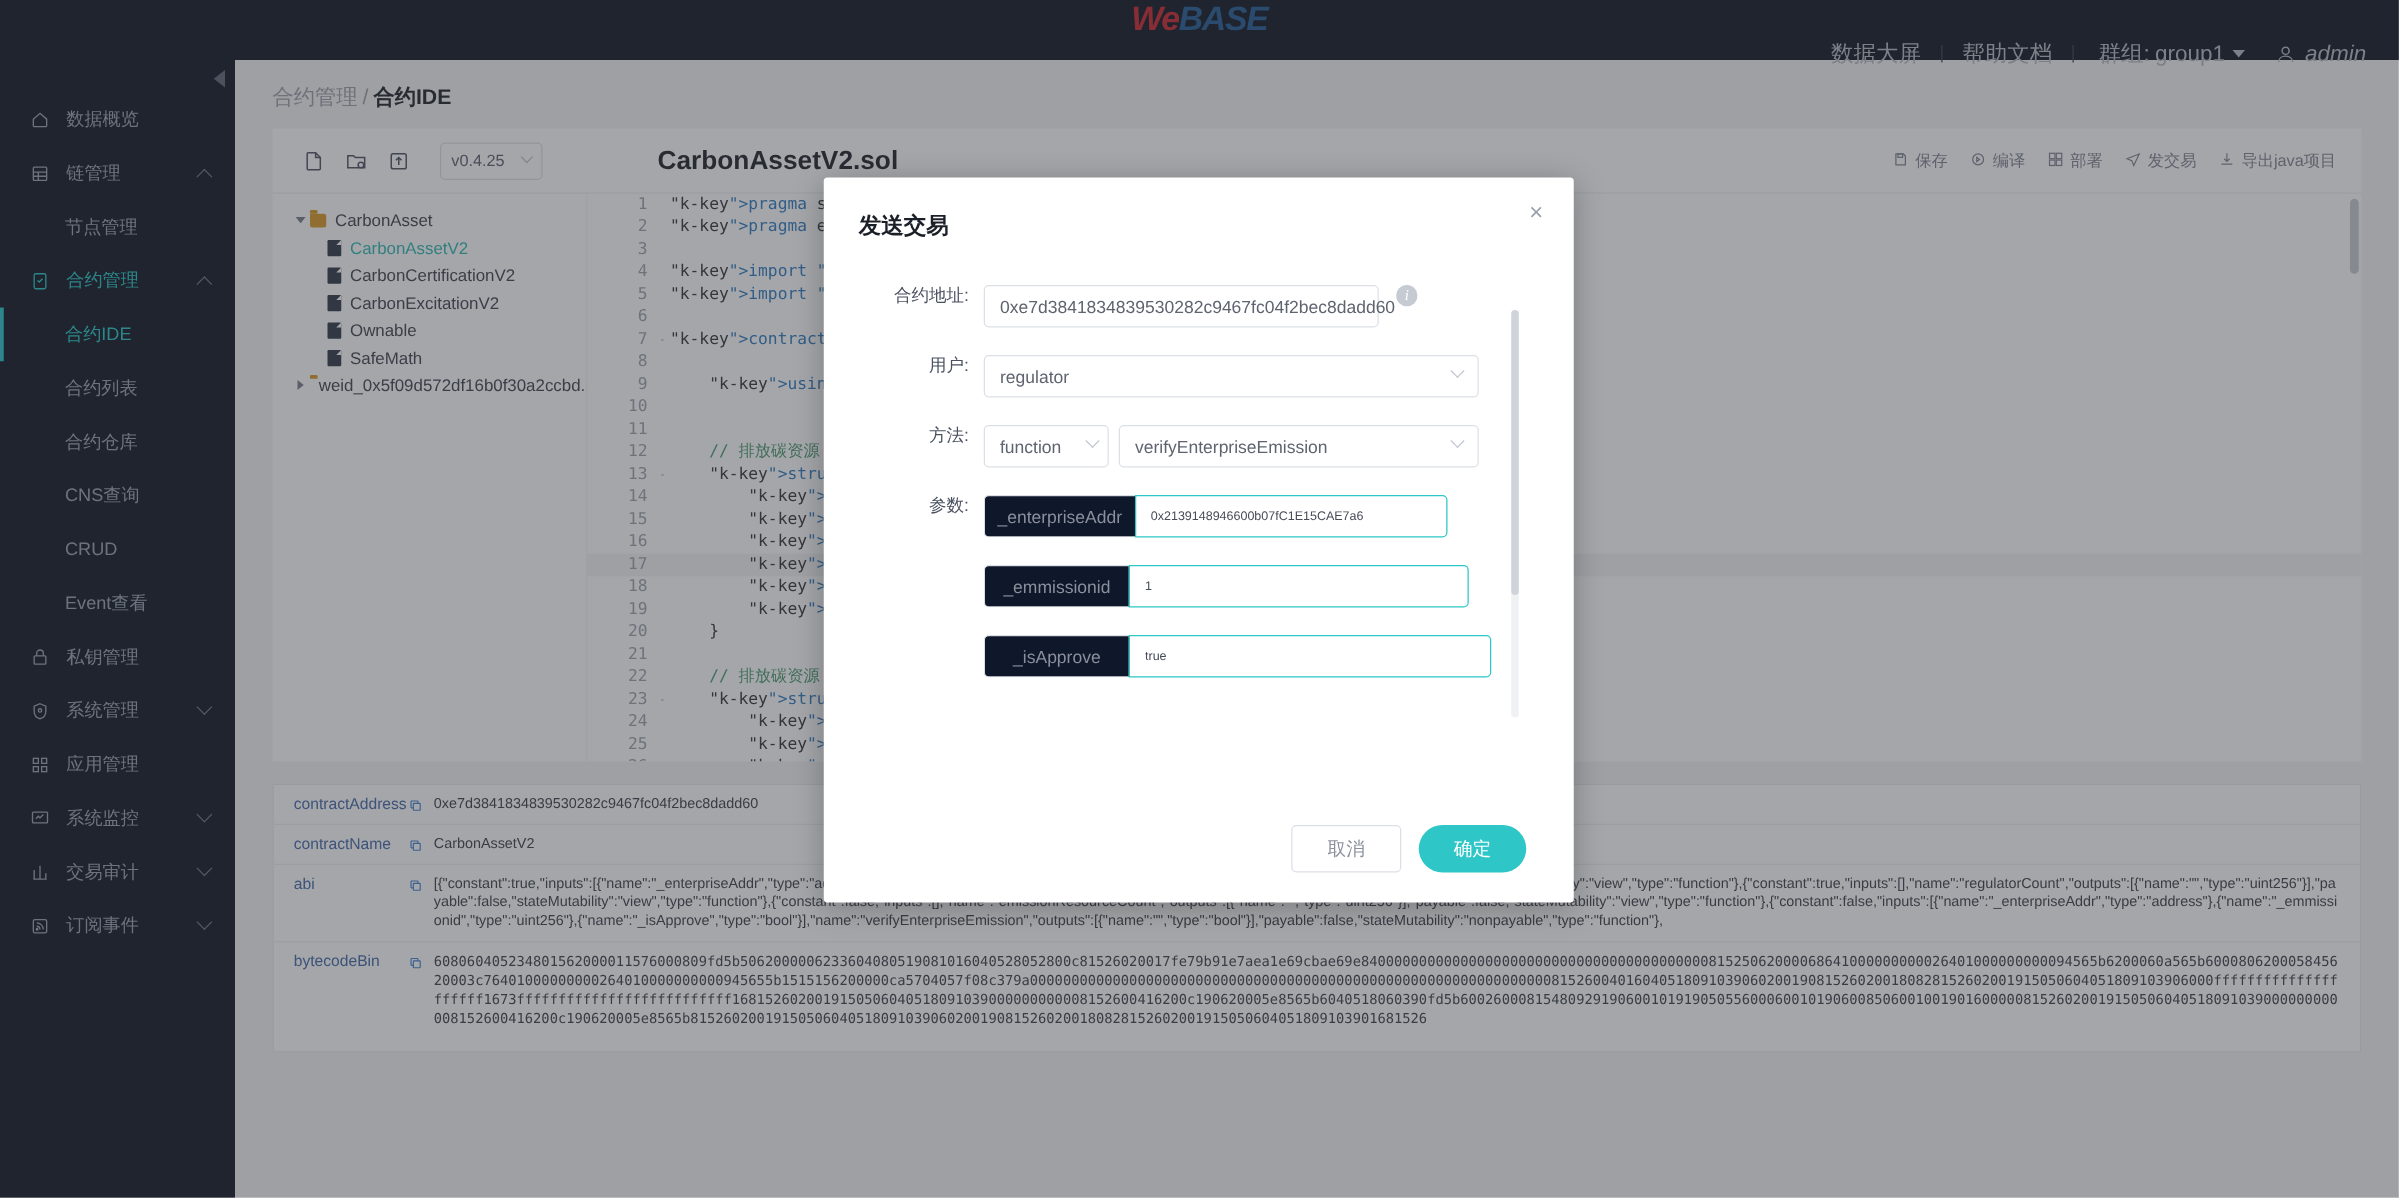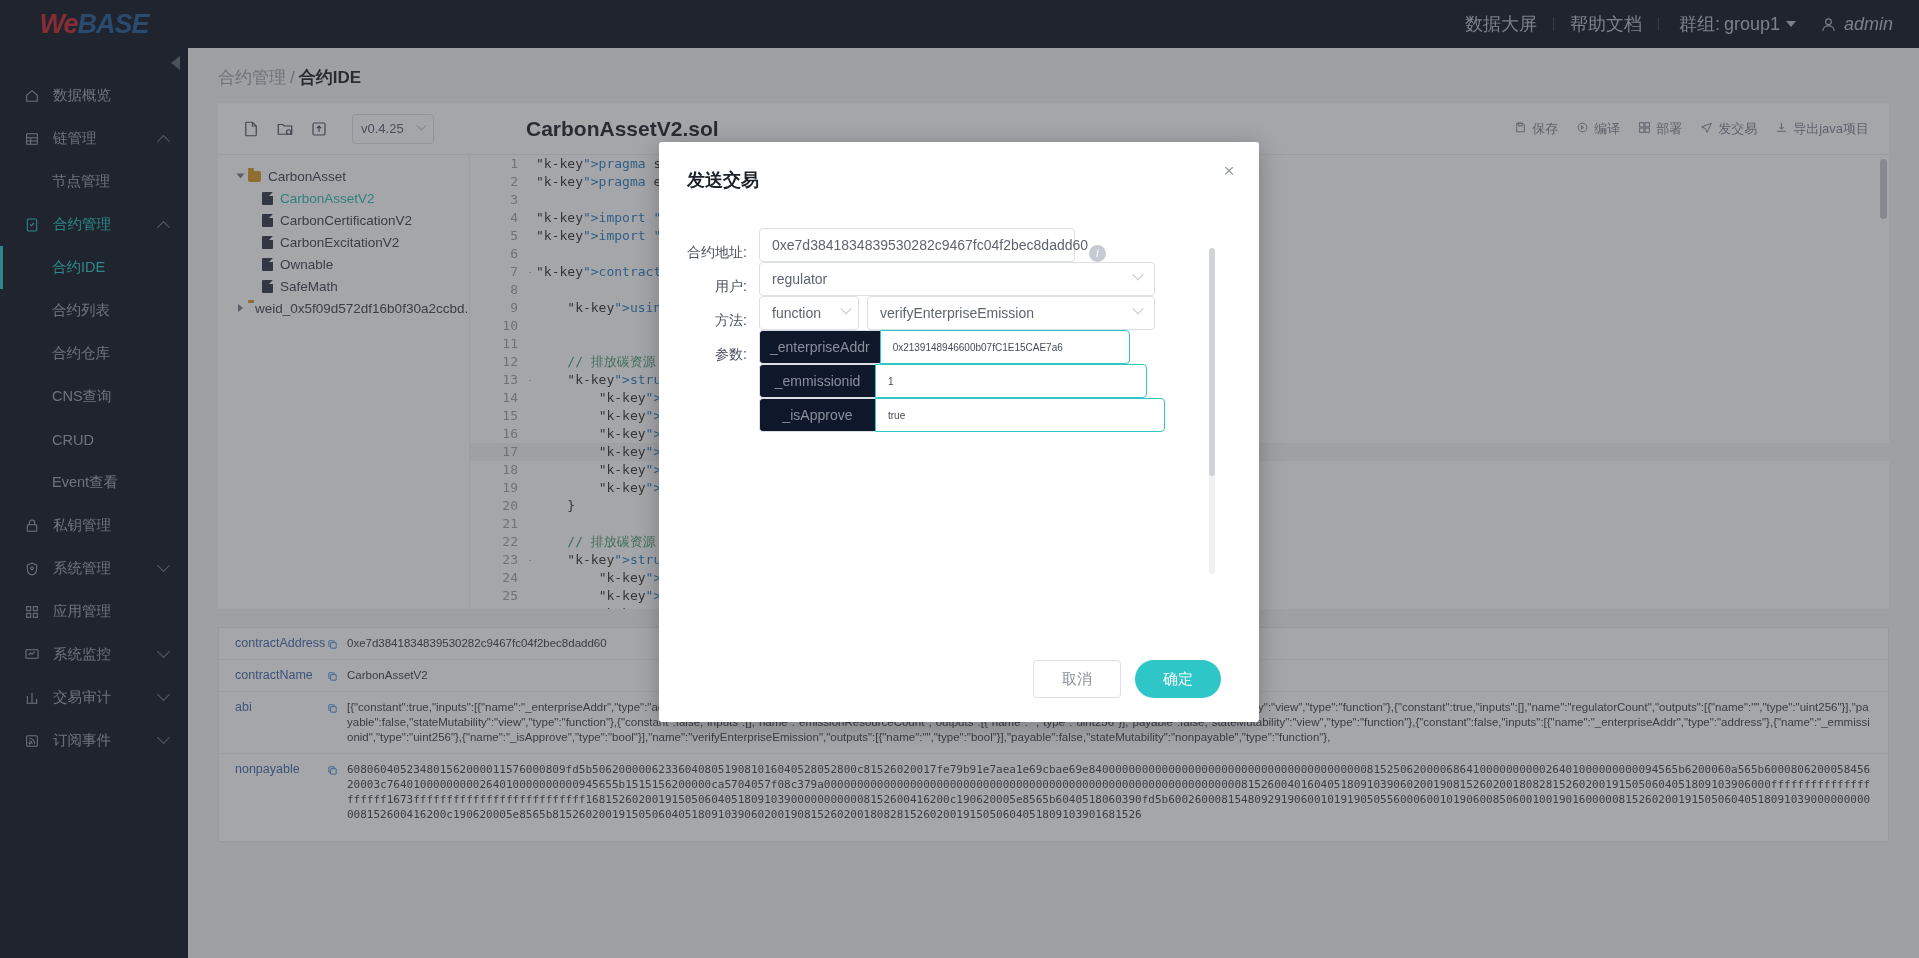--- a/index.html
+++ b/index.html
@@ -9,20 +9,21 @@
     background: #fff;
     color: #333;
     font-size: 14px;
   }
 
   
   .topbar {
     position: absolute; top: 0; left: 0; width: 1919px; height: 48px;
     background: #0d1321; display: flex; align-items: center;
     z-index: 20;
+    flex-direction: column;
   }
   .logo {
     width: 188px; display: flex; align-items: center; justify-content: center;
     font-size: 27px; font-weight: bold; font-style: italic; letter-spacing: -1px;
   }
   .logo .we { color: #c8232c; }
   .logo .base { color: #1f5a94; }
   .topbar-right {
     margin-left: auto; display: flex; align-items: center;
     color: #b5bac4; font-size: 18px; padding-right: 26px; gap: 0;
@@ -167,21 +168,21 @@
   }
   .modal-title { padding: 26px 0 0 28px; font-size: 18px; font-weight: bold; color: #1b1f27; }
   .modal-close {
     position: absolute; right: 20px; top: 20px; width: 20px; height: 20px;
     color: #9aa0ab; font-size: 19px; line-height: 18px; text-align: center; cursor: pointer;
   }
   .modal-body { position: relative; margin: 36px 16px 0 0; padding: 0 0 0 0; height: 380px; overflow: hidden; }
   .mscroll-track { position: absolute; right: 28px; top: 20px; width: 6px; height: 326px; background: #f0f1f3; border-radius: 3px; }
   .mscroll-thumb { position: absolute; right: 28px; top: 20px; width: 6px; height: 228px; background: #cfd3da; border-radius: 3px; }
 
-  .frow { display: flex; align-items: flex-end; }
+  .frow { display: flex; align-items: flex-start; margin-bottom: 22px; padding-left: 28px; }
   .flabel { width: 100px; min-width: 100px; text-align: right; padding-right: 12px; font-size: 14px; color: #4a5160; }
   .finput {
     height: 34px; border: 1px solid #dcdfe6; border-radius: 4px; background: #fff;
     display: flex; align-items: center; padding: 0 12px; font-size: 14px; color: #5e646f;
   }
   .finput.w-addr { width: 316px; }
   .finput.w-sel { width: 396px; justify-content: space-between; }
   .finput.w-sel-small { width: 100px; justify-content: space-between; padding-right: 8px; }
   .finput.w-sel-big { width: 288px; justify-content: space-between; margin-left: 8px; }
   .sel-chev { width: 8px; height: 8px; border-right: 1.4px solid #c2c7d0; border-bottom: 1.4px solid #c2c7d0; transform: rotate(45deg) translate(-3px,-3px); }
@@ -621,21 +622,21 @@
       </div>
       <div class="info-row">
         <div class="info-key">abi</div>
         <div class="copy-ico"><svg width="11" height="11" viewBox="0 0 24 24" fill="none" stroke="#3f7fd0" stroke-width="2">
             <rect x="8" y="8" width="12" height="12" rx="1"></rect>
             <path d="M16 8V5a1 1 0 0 0-1-1H5a1 1 0 0 0-1 1v10a1 1 0 0 0 1 1h3"></path>
           </svg></div>
         <div class="info-val">[{"constant":true,"inputs":[{"name":"_enterpriseAddr","type":"address"}],"name":"queryEnterpriseTotalEmission","outputs":[{"name":"","type":"uint256"}],"payable":false,"stateMutability":"view","type":"function"},{"constant":true,"inputs":[],"name":"regulatorCount","outputs":[{"name":"","type":"uint256"}],"payable":false,"stateMutability":"view","type":"function"},{"constant":false,"inputs":[],"name":"emissionResourceCount","outputs":[{"name":"","type":"uint256"}],"payable":false,"stateMutability":"view","type":"function"},{"constant":false,"inputs":[{"name":"_enterpriseAddr","type":"address"},{"name":"_emmissionid","type":"uint256"},{"name":"_isApprove","type":"bool"}],"name":"verifyEnterpriseEmission","outputs":[{"name":"","type":"bool"}],"payable":false,"stateMutability":"nonpayable","type":"function"},</div>
       </div>
       <div class="info-row">
-        <div class="info-key">nonpayable</div>
+        <div class="info-key">bytecodeBin</div>
         <div class="copy-ico"><svg width="11" height="11" viewBox="0 0 24 24" fill="none" stroke="#3f7fd0" stroke-width="2">
             <rect x="8" y="8" width="12" height="12" rx="1"></rect>
             <path d="M16 8V5a1 1 0 0 0-1-1H5a1 1 0 0 0-1 1v10a1 1 0 0 0 1 1h3"></path>
           </svg></div>
         <div class="info-val mono">608060405234801562000011576000809fd5b5062000006233604080519081016040528052800c81526020017fe79b91e7aea1e69cbae69e84000000000000000000000000000000000000000081525062000068641000000000026401000000000094565b6200060a565b600080620005845620003c76401000000000264010000000000945655b1515156200000ca5704057f08c379a00000000000000000000000000000000000000000000000000000000000000081526004016040518091039060200190815260200180828152602001915050604051809103906000fffffffffffffffffffff1673ffffffffffffffffffffffffff1681526020019150506040518091039000000000008152600416200c190620005e8565b6040518060390fd5b6002600081548092919060010191905055600060010190600850600100190160000081526020019150506040518091039000000000008152600416200c190620005e8565b81526020019150506040518091039060200190815260200180828152602001915050604051809103901681526</div>
       </div>
     </div>
 </div>
 
 <div class="mask"></div>

